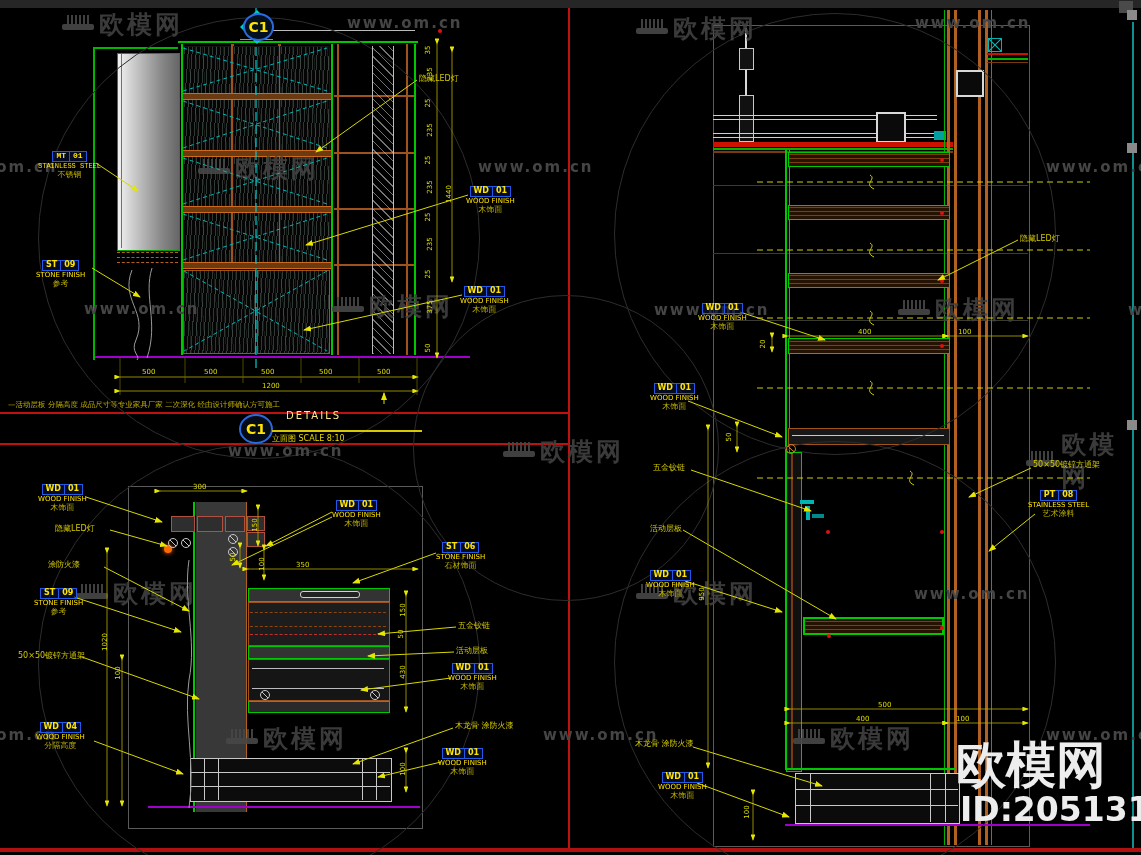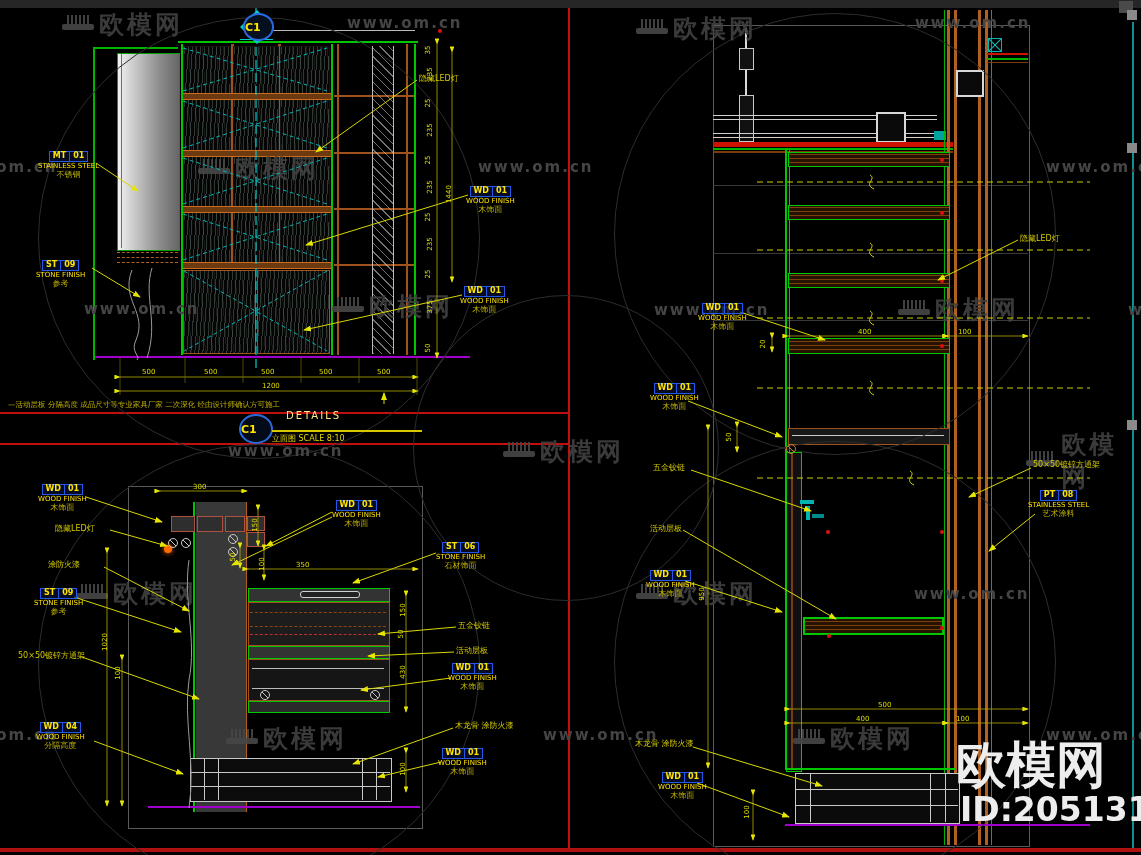--- a/index.html
+++ b/index.html
@@ -42,21 +42,21 @@
   svg.ov{position:absolute;left:0;top:0;z-index:5;pointer-events:none;}
   .lead{stroke:#d8d800;stroke-width:1;fill:none;marker-end:url(#ar);}
   .dim{stroke:#b8ac00;stroke-width:.8;fill:none;marker-start:url(#ar);marker-end:url(#ar);}
   .ext{stroke:#6e6a00;stroke-width:.7;}
   .teal{stroke:#00b4b4;stroke-width:1;stroke-dasharray:4 3;fill:none;}
   .cl{stroke:#00cccc;stroke-width:1.2;stroke-dasharray:9 4;}
   .sq{stroke:#9a9a9a;stroke-width:1;fill:none;}
   .brk{stroke:#d8d800;stroke-width:1;fill:none;}
   
   .tcirc{position:absolute;width:27px;height:24px;border:2px solid #2a6adf;border-radius:50%;z-index:6;
-         color:#ffe400;font-weight:bold;font-size:11px;display:flex;align-items:center;}
+         color:#ffe400;font-weight:bold;font-size:14px;display:flex;align-items:center;justify-content:center;}
   .bigwm{position:absolute;z-index:7;color:#ededed;font-weight:bold;line-height:1;}
 </style>
 </head>
 <body>
 
 <div id="stage">
 
   <i style="left:0;top:0;width:1141px;height:8px;background:#262626;"></i>
   <i style="left:1119px;top:1px;width:14px;height:12px;background:#4a4a4a;"></i>
 
@@ -434,21 +434,21 @@
   <span class="dimt" style="left:858px;top:328px;">400</span>
   <span class="dimt" style="left:958px;top:328px;">100</span>
   <span class="dimt vd" style="left:759px;top:340px;">20</span>
   <span class="dimt vd" style="left:725px;top:433px;">50</span>
   <span class="dimt vd" style="left:695px;top:590px;">950</span>
   <span class="dimt" style="left:878px;top:701px;">500</span>
   <span class="dimt" style="left:856px;top:715px;">400</span>
   <span class="dimt" style="left:956px;top:715px;">100</span>
   <span class="dimt vd" style="left:740px;top:808px;">100</span>
 
-  <div class="mat" style="left:38px;top:151px;">
+  <div class="mat" style="left:38px;top:151px;font-family:Liberation Mono, monospace;">
     <span class="box">
         <span>MT</span>
         <span>01</span>
       </span>
     <span class="en">STAINLESS STEEL</span>
       <span class="cn">不锈钢</span>
   </div>
   <div class="mat" style="left:36px;top:260px;">
     <span class="box">
         <span>ST</span>

